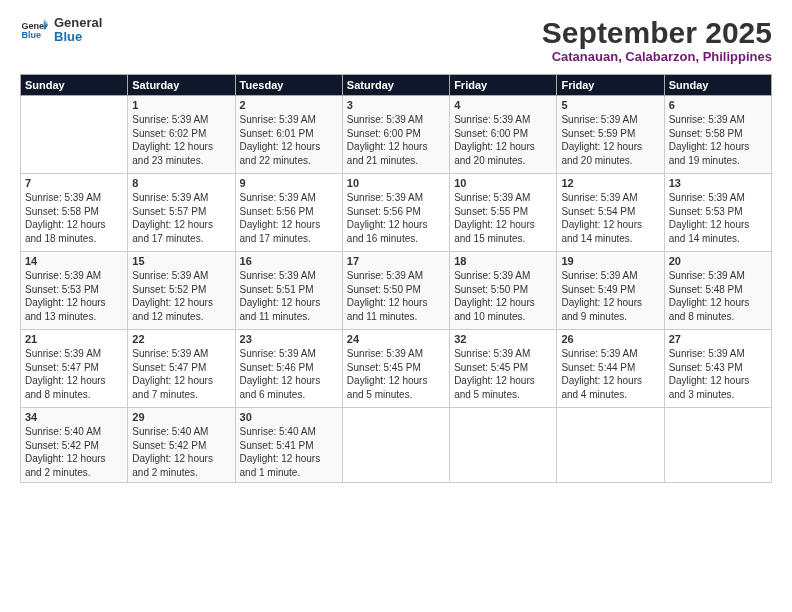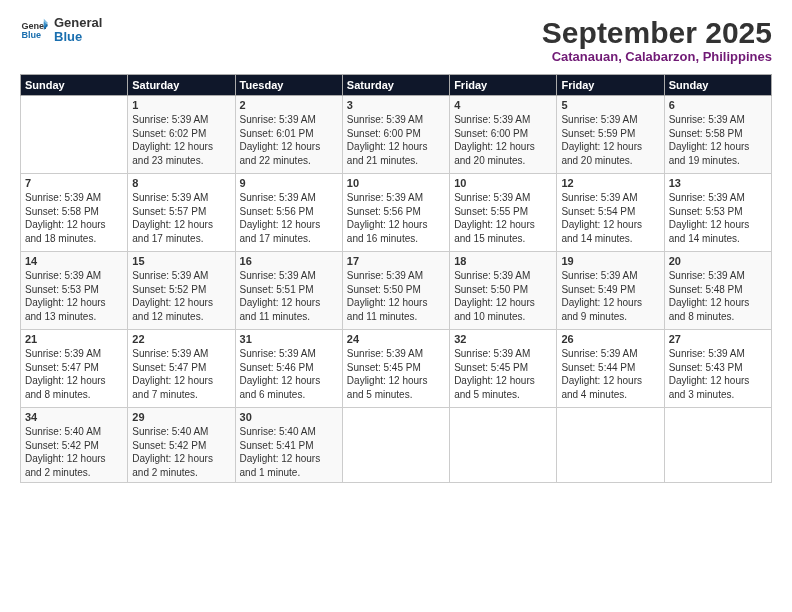--- a/index.html
+++ b/index.html
@@ -262,21 +262,21 @@
 Sunset: 5:47 PM
 Daylight: 12 hours and 8 minutes.</div>
           </td>
           <td>
             <span class="day-number">22</span>
             <div class="cell-text" style="white-space: pre-line;">Sunrise: 5:39 AM
 Sunset: 5:47 PM
 Daylight: 12 hours and 7 minutes.</div>
           </td>
           <td>
-            <span class="day-number">31</span>
+            <span class="day-number">23</span>
             <div class="cell-text" style="white-space: pre-line;">Sunrise: 5:39 AM
 Sunset: 5:46 PM
 Daylight: 12 hours and 6 minutes.</div>
           </td>
           <td>
             <span class="day-number">24</span>
             <div class="cell-text" style="white-space: pre-line;">Sunrise: 5:39 AM
 Sunset: 5:45 PM
 Daylight: 12 hours and 5 minutes.</div>
           </td>

